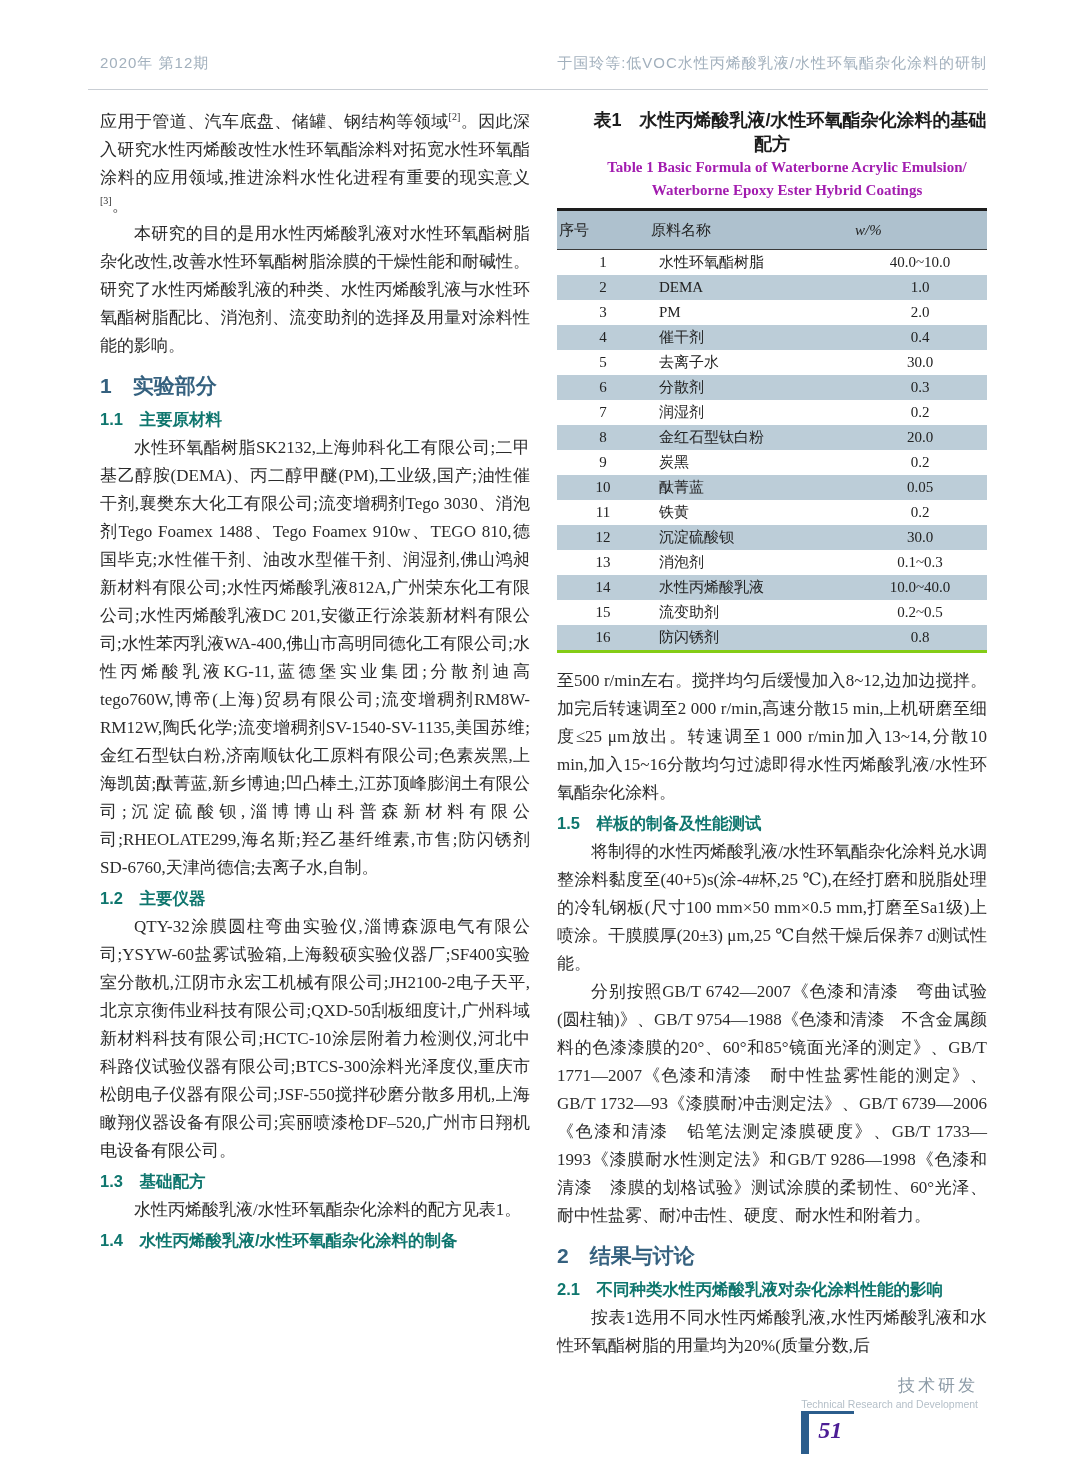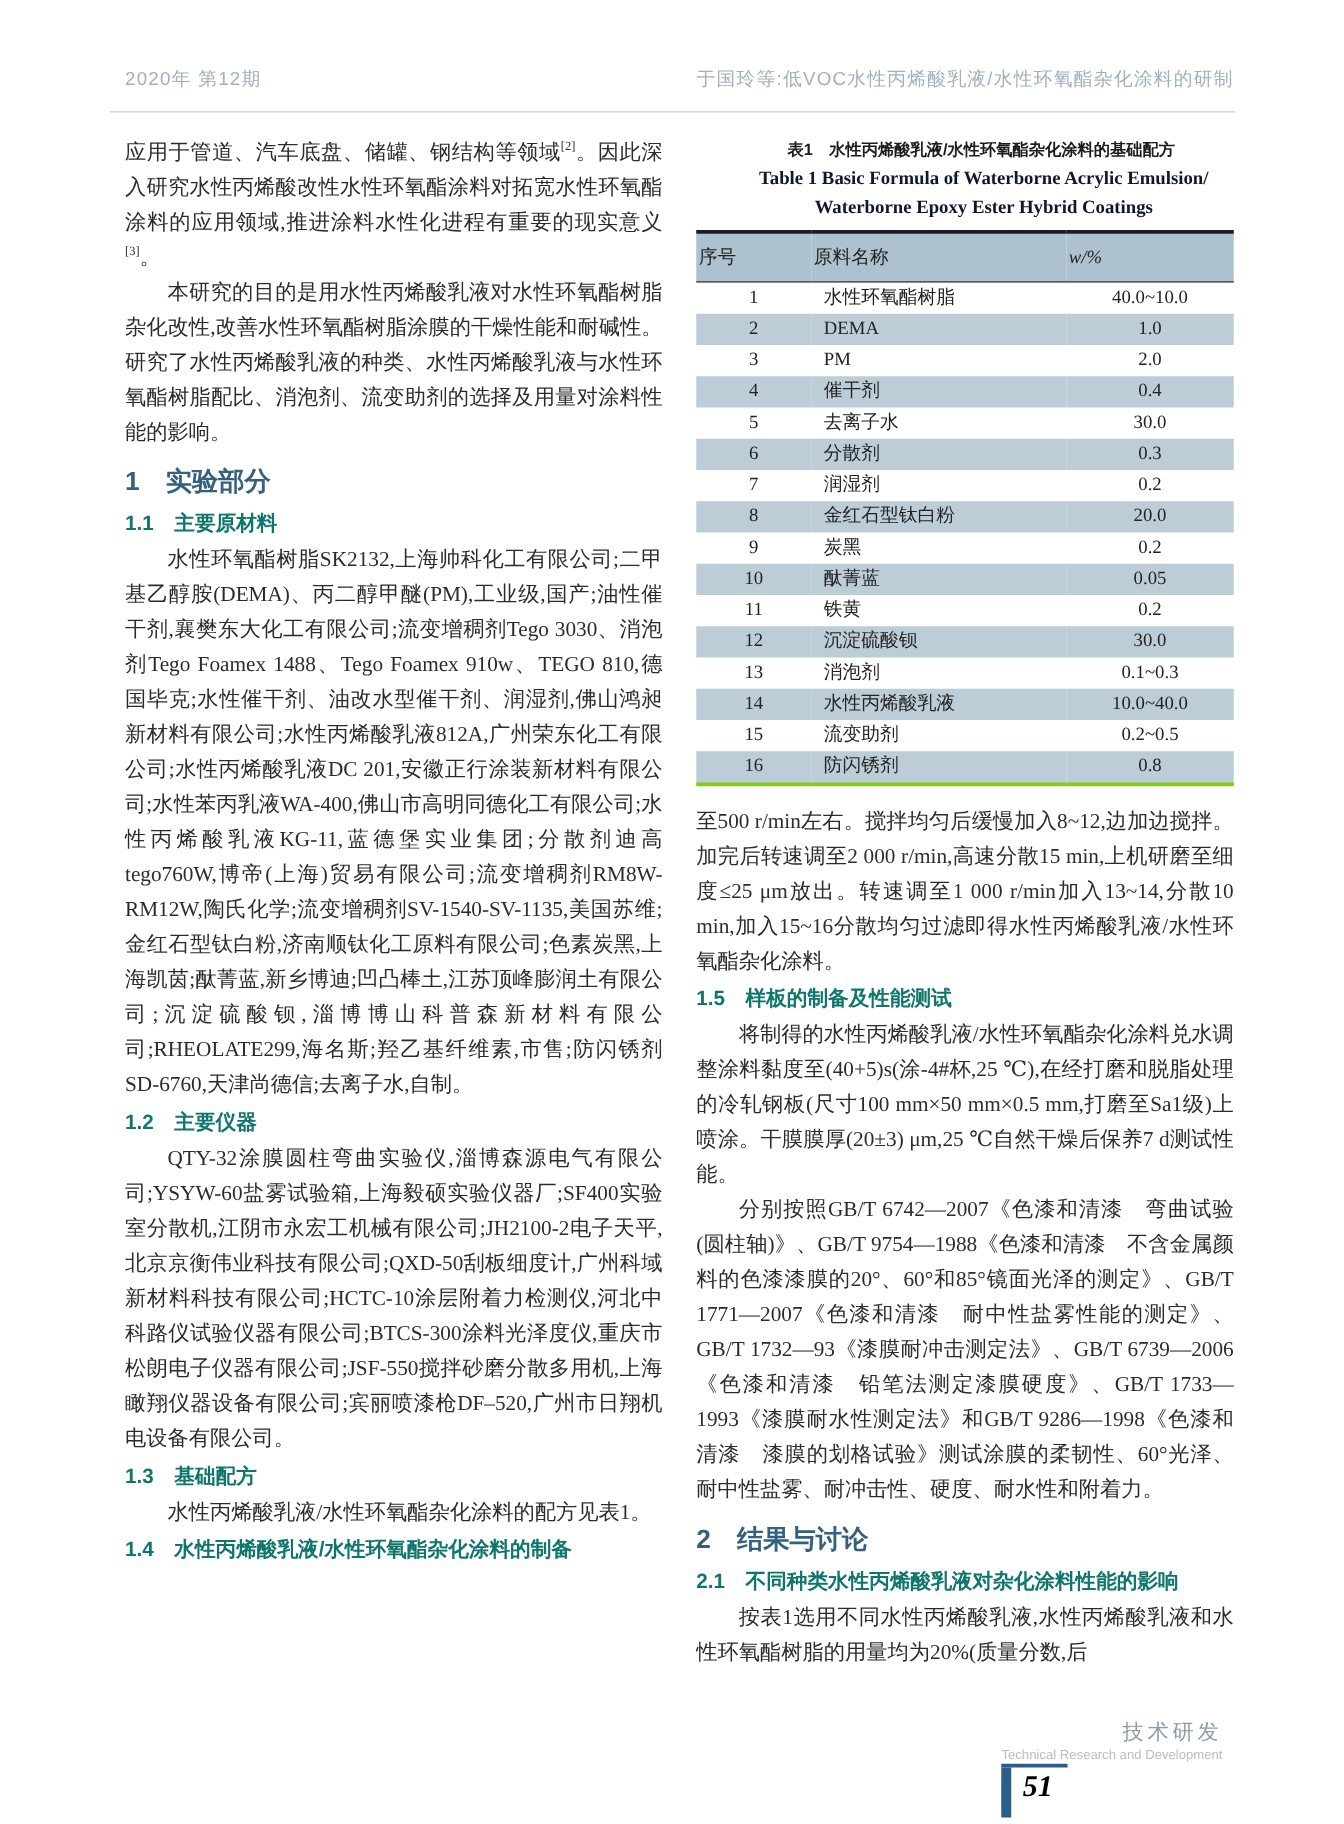--- a/index.html
+++ b/index.html
@@ -14,43 +14,43 @@
   .col-left{left:100px;}
   .col-right{left:557px;}
   p.para{margin:0;text-indent:2em;}
   p.cont{text-indent:0;}
   sup.ref{font-size:10px;line-height:0;}
   h1.sec{font-family:"Liberation Sans","DejaVu Sans",sans-serif;font-size:21px;line-height:26px;
          color:#35617f;margin:13px 0 9px 0;font-weight:bold;text-align:left;}
   h2.sub{font-family:"Liberation Sans","DejaVu Sans",sans-serif;font-size:16.5px;line-height:22px;
          color:#0f766e;margin:5px 0 4px 0;font-weight:bold;text-align:left;}
   
-  .tbl-caption-zh{font-family:"Liberation Sans","DejaVu Sans",sans-serif;font-weight:bold;font-size:13px;
+  .tbl-caption-zh{font-family:"Liberation Sans","DejaVu Sans",sans-serif;font-weight:bold;font-size:18px;
                   line-height:24px;text-align:center;color:#1c1c1c;text-indent:0;}
-  .tbl-caption-en{font-weight:bold;font-size:15px;line-height:23px;text-align:center;color:#0f172a;
+  .tbl-caption-en{font-weight:bold;font-size:15px;line-height:23px;text-align:center;color:#a21caf;
                   white-space:nowrap;text-indent:0;}
   table.formula{width:100%;border-collapse:collapse;margin-top:6px;margin-bottom:14px;
                 border-top:3px solid #1d1d1d;border-bottom:3px solid #84cc16;
                 font-size:15px;}
   table.formula th{background:#aec1ce;font-weight:normal;padding:5px 2px;border-bottom:1.5px solid #3a3a3a;color:#222;}
   table.formula th.wcol{font-style:italic;}
   table.formula td{padding:3px 2px;line-height:19px;color:#222;}
   table.formula tr.alt{background:#bccdd8;}
   table.formula td:nth-child(1){width:88px;text-align:center;}
   table.formula td:nth-child(2){width:192px;text-align:left;padding-left:10px;}
   table.formula td:nth-child(3){text-align:center;}
   
   .footer{position:absolute;top:1372px;right:88px;display:flex;align-items:flex-start;flex-direction:column;}
   .footer-text{text-align:right;font-family:"Liberation Sans","DejaVu Sans",sans-serif;margin-right:9px;padding-top:3px;}
   .footer-zh{font-size:17px;color:#8c9aa6;letter-spacing:3px;line-height:22px;}
   .footer-en{font-size:10.5px;color:#b4bfc8;line-height:14px;}
   .pagebox{display:flex;align-items:stretch;border-top:3px solid #2b5d8c;}
   .pagebar{width:8px;height:40px;background:#2b5d8c;}
   .pagenum{font-family:"Liberation Serif","DejaVu Serif",serif;font-style:italic;font-weight:bold;
-           font-size:24px;color:#000000;padding:3px 12px 0 9px;}
+           font-size:24px;color:#4c1d95;padding:3px 12px 0 9px;}
 </style>
 </head>
 <body>
 
 <div class="page">
 
   <div class="runhead">
     <span>2020年 第12期</span>
     <span>于国玲等:低VOC水性丙烯酸乳液/水性环氧酯杂化涂料的研制</span>
   </div>

